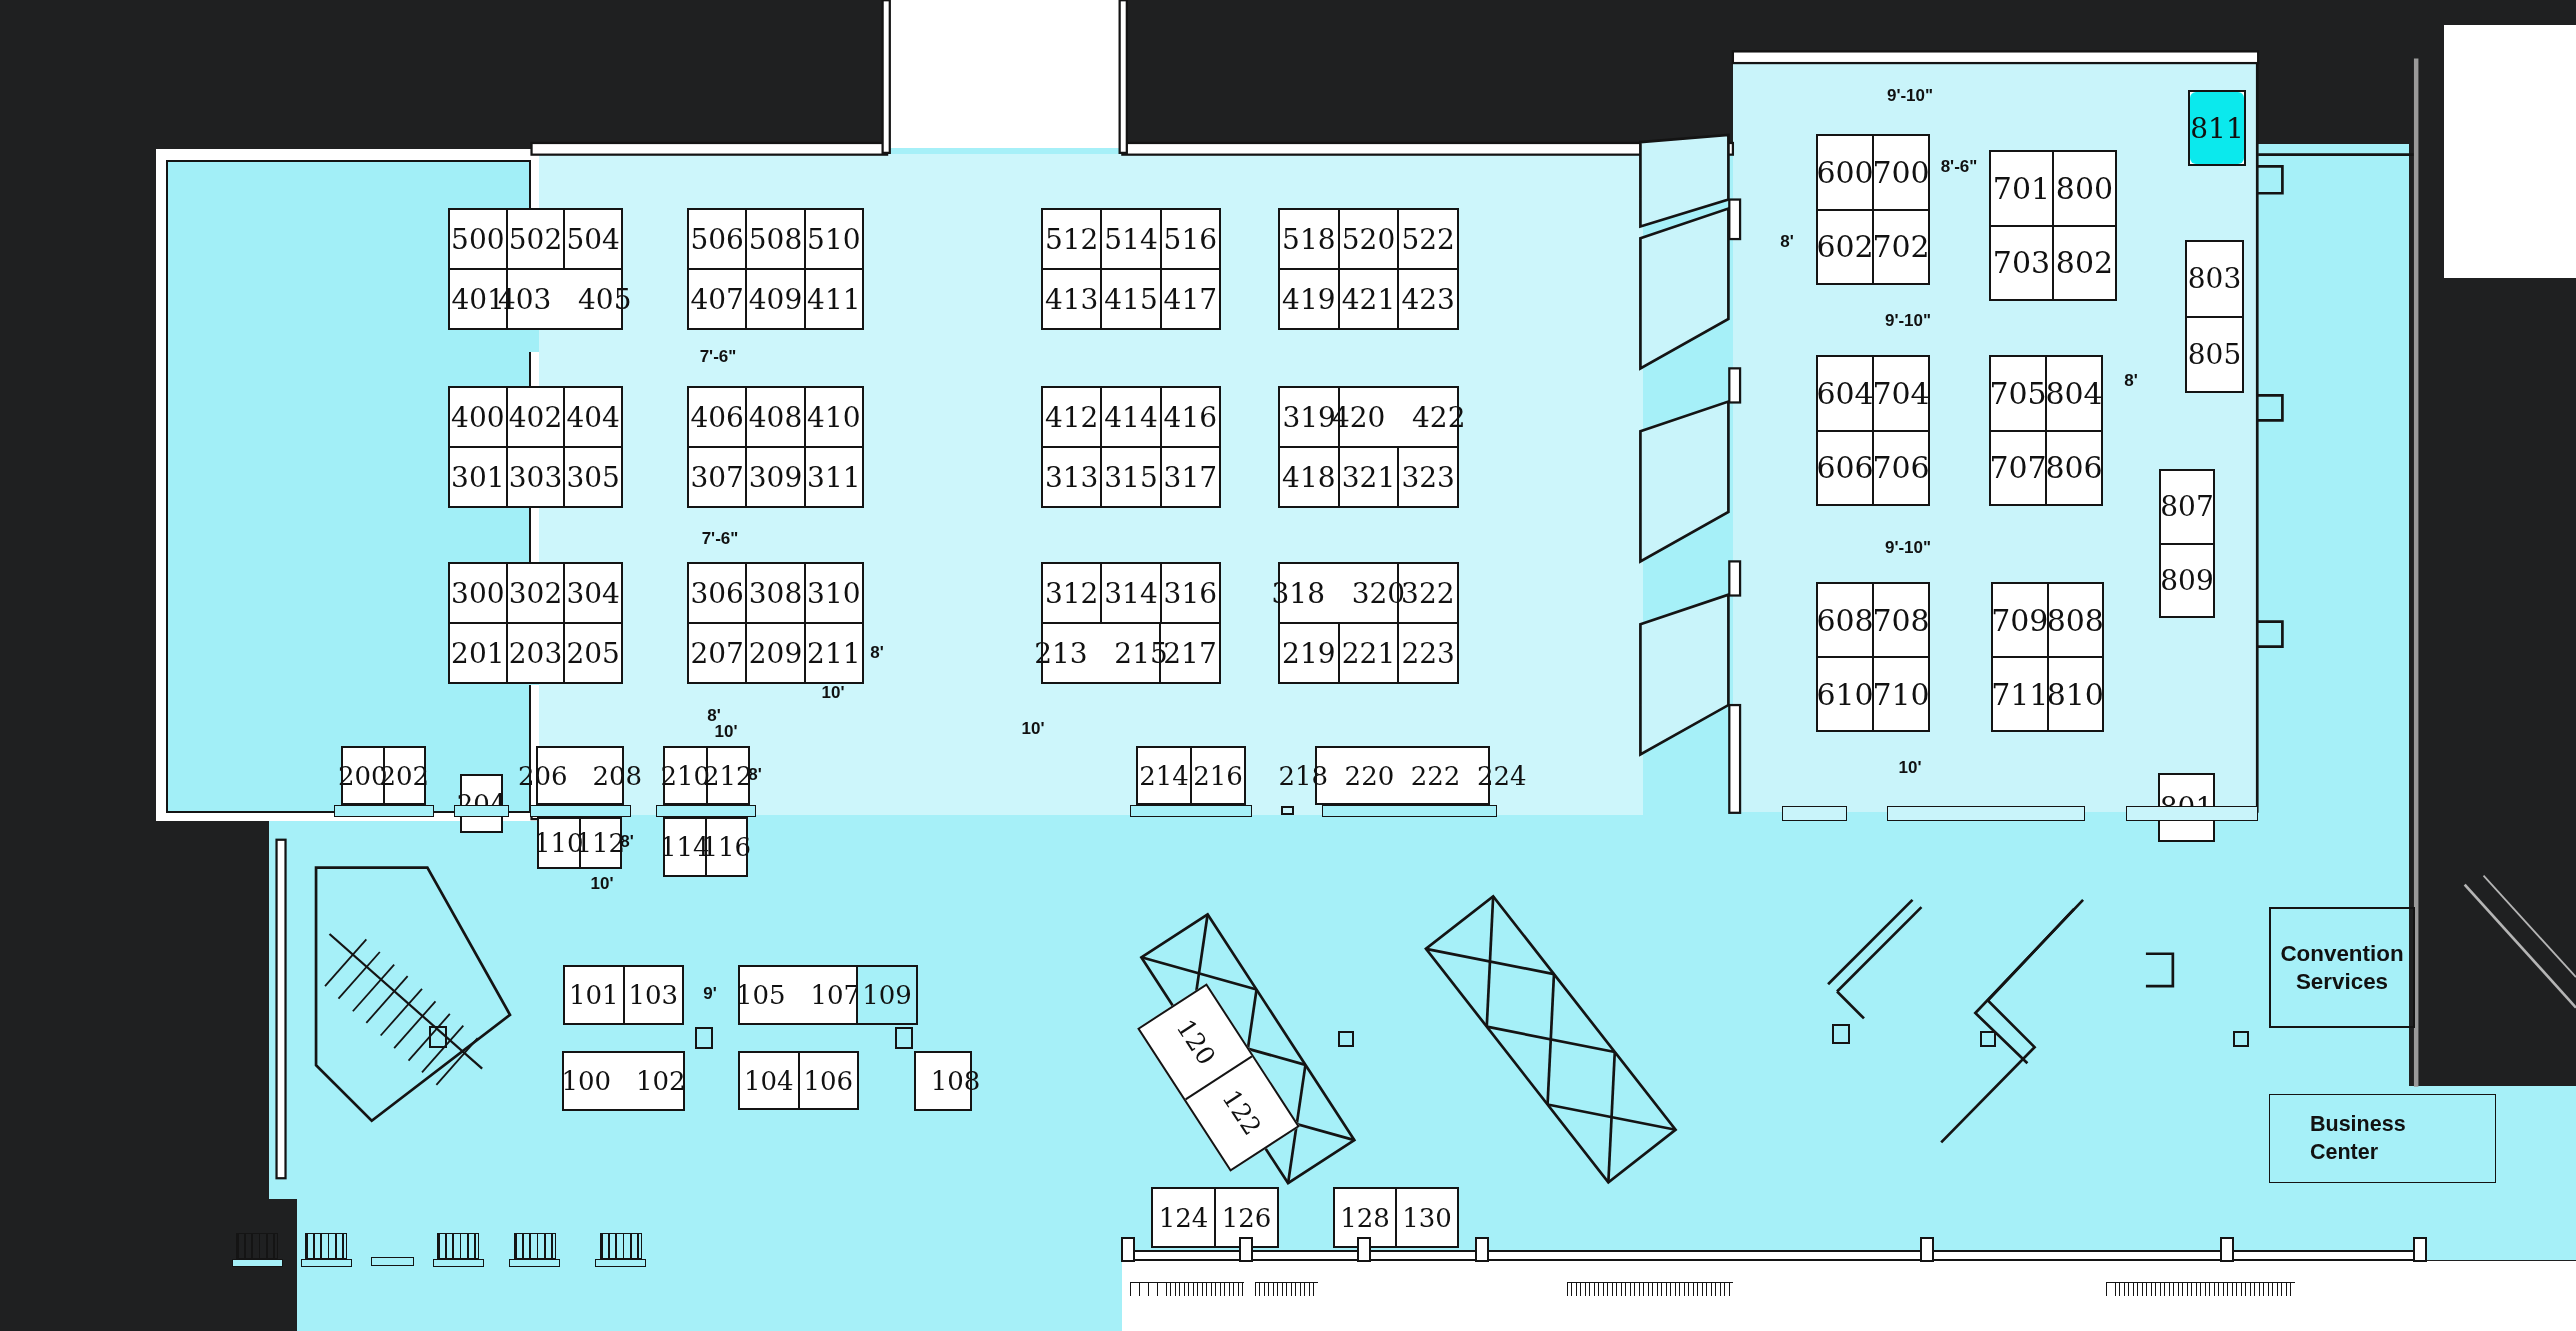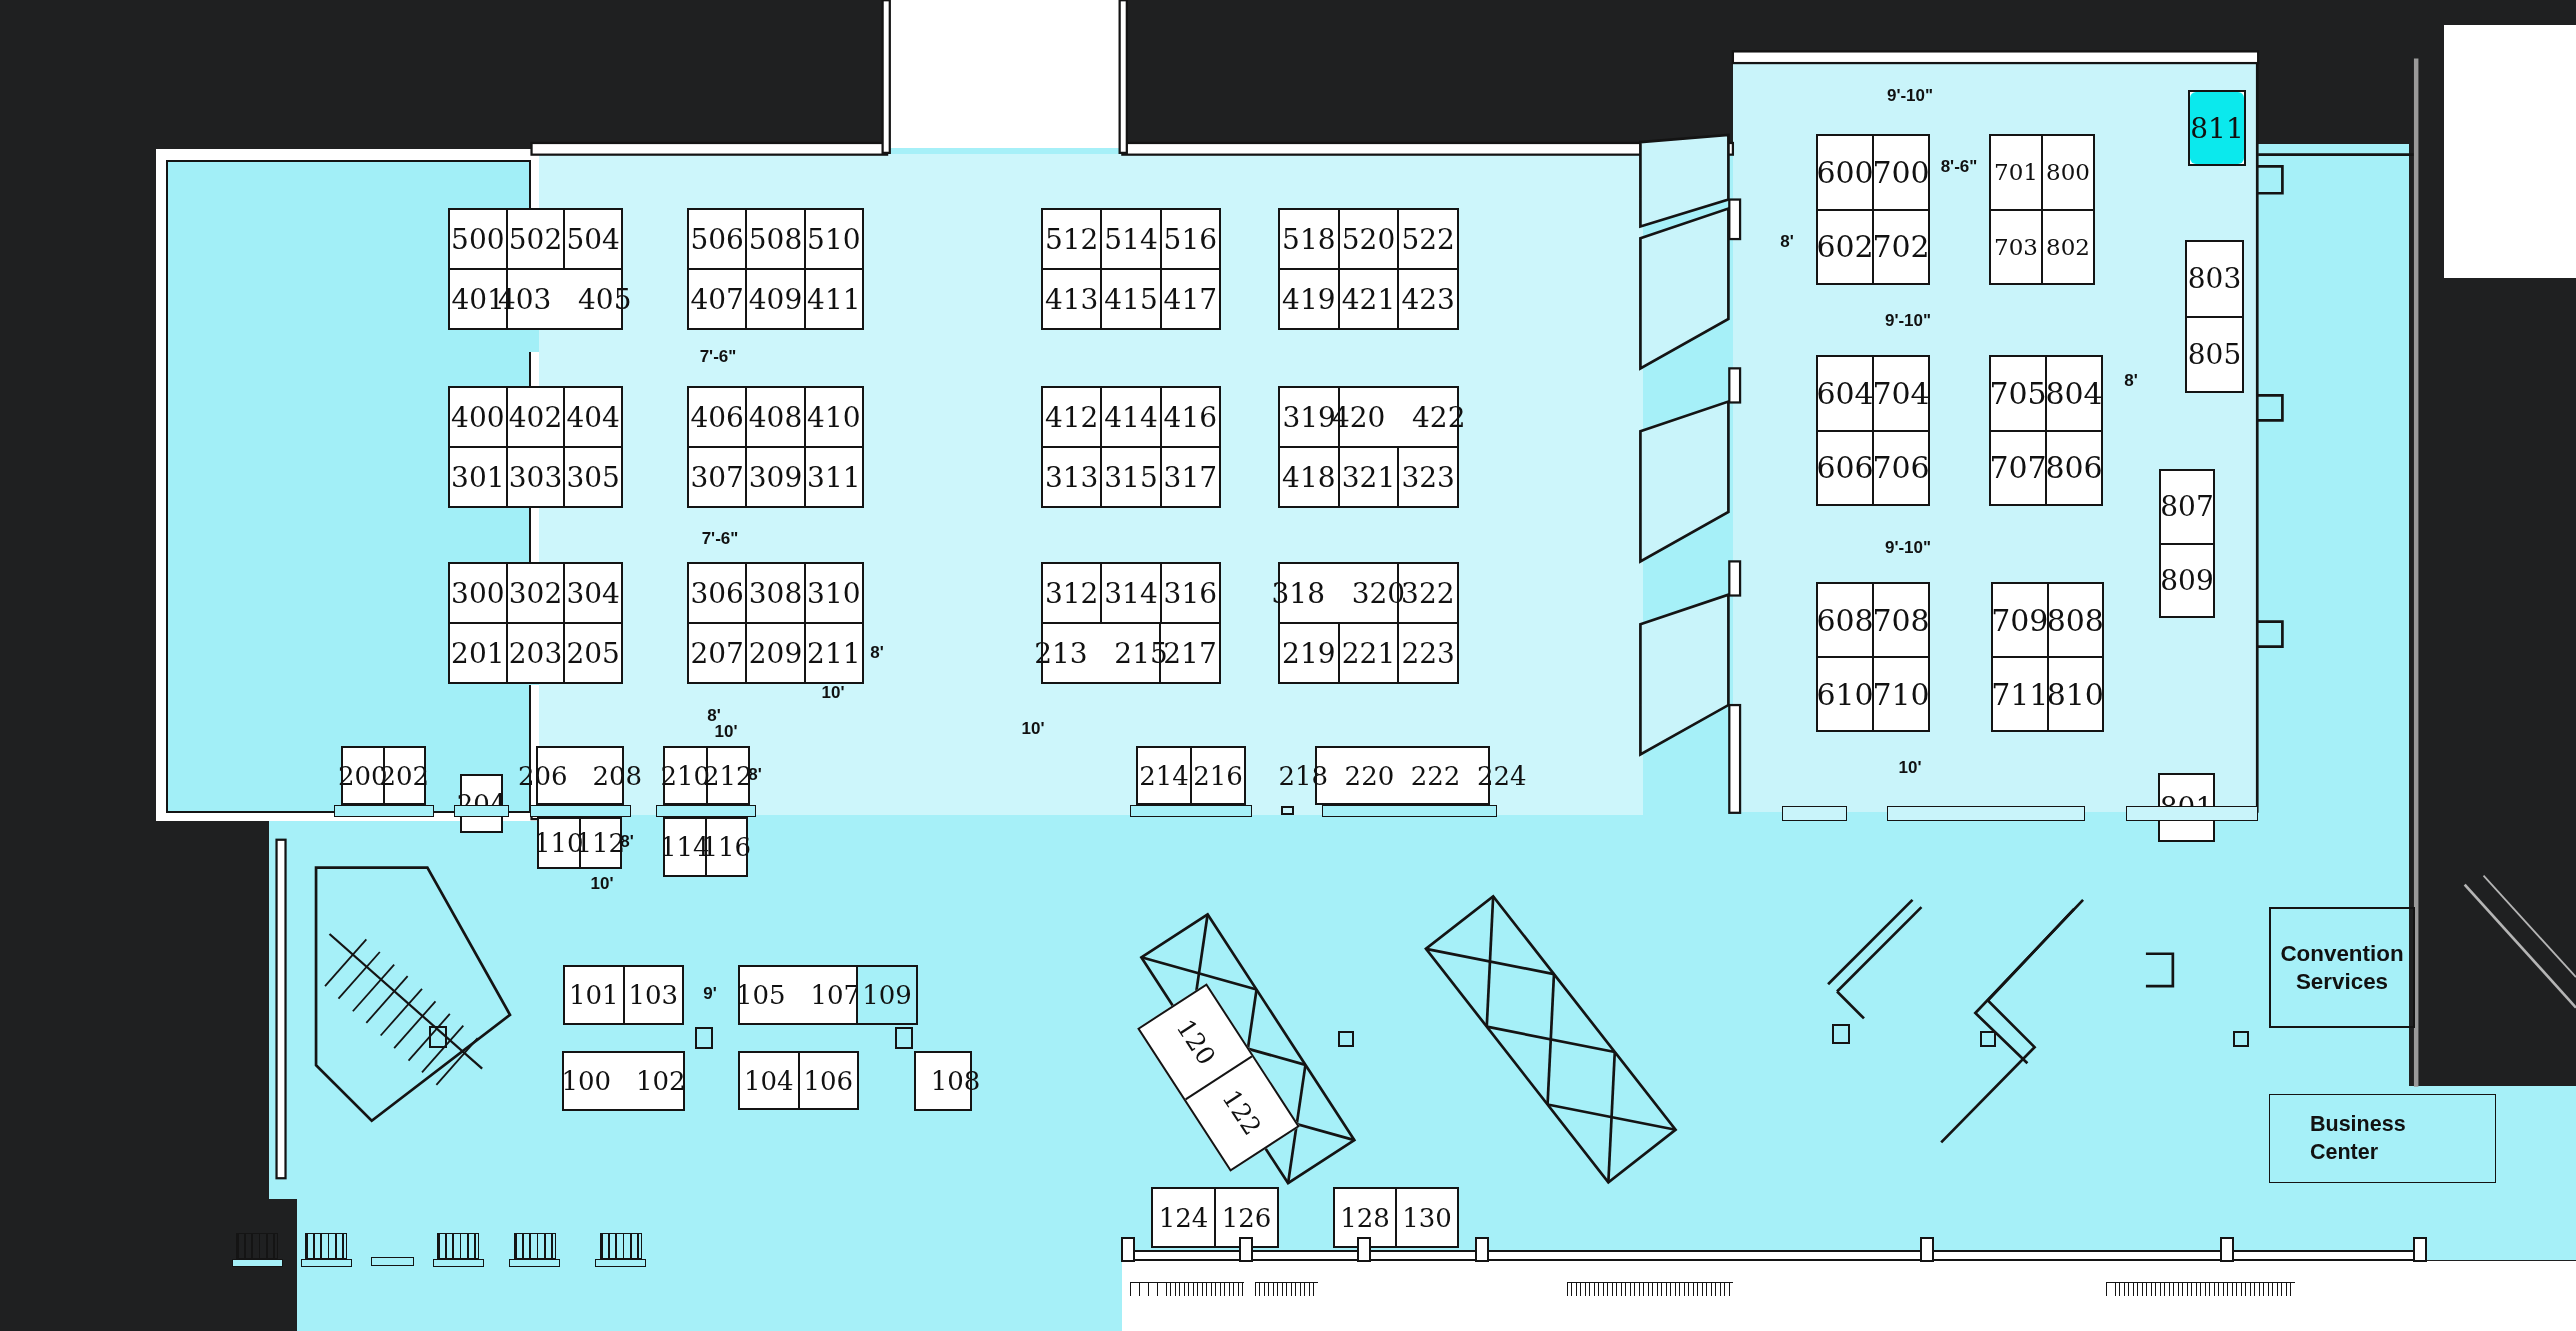--- a/index.html
+++ b/index.html
@@ -576,21 +576,21 @@
         </div>
         <div class="brow">
           <div class="cell">
             <span>602</span>
           </div>
           <div class="cell">
             <span>702</span>
           </div>
         </div>
       </div>
-      <div class="block" style="left: 1989px; top: 134px; width: 106px; height: 151px; font-size: 23px;">
+      <div class="block" style="left: 1989px; top: 150px; width: 128px; height: 151px; font-size: 30px;">
         <div class="brow">
           <div class="cell">
             <span>701</span>
           </div>
           <div class="cell">
             <span>800</span>
           </div>
         </div>
         <div class="brow">
           <div class="cell">

